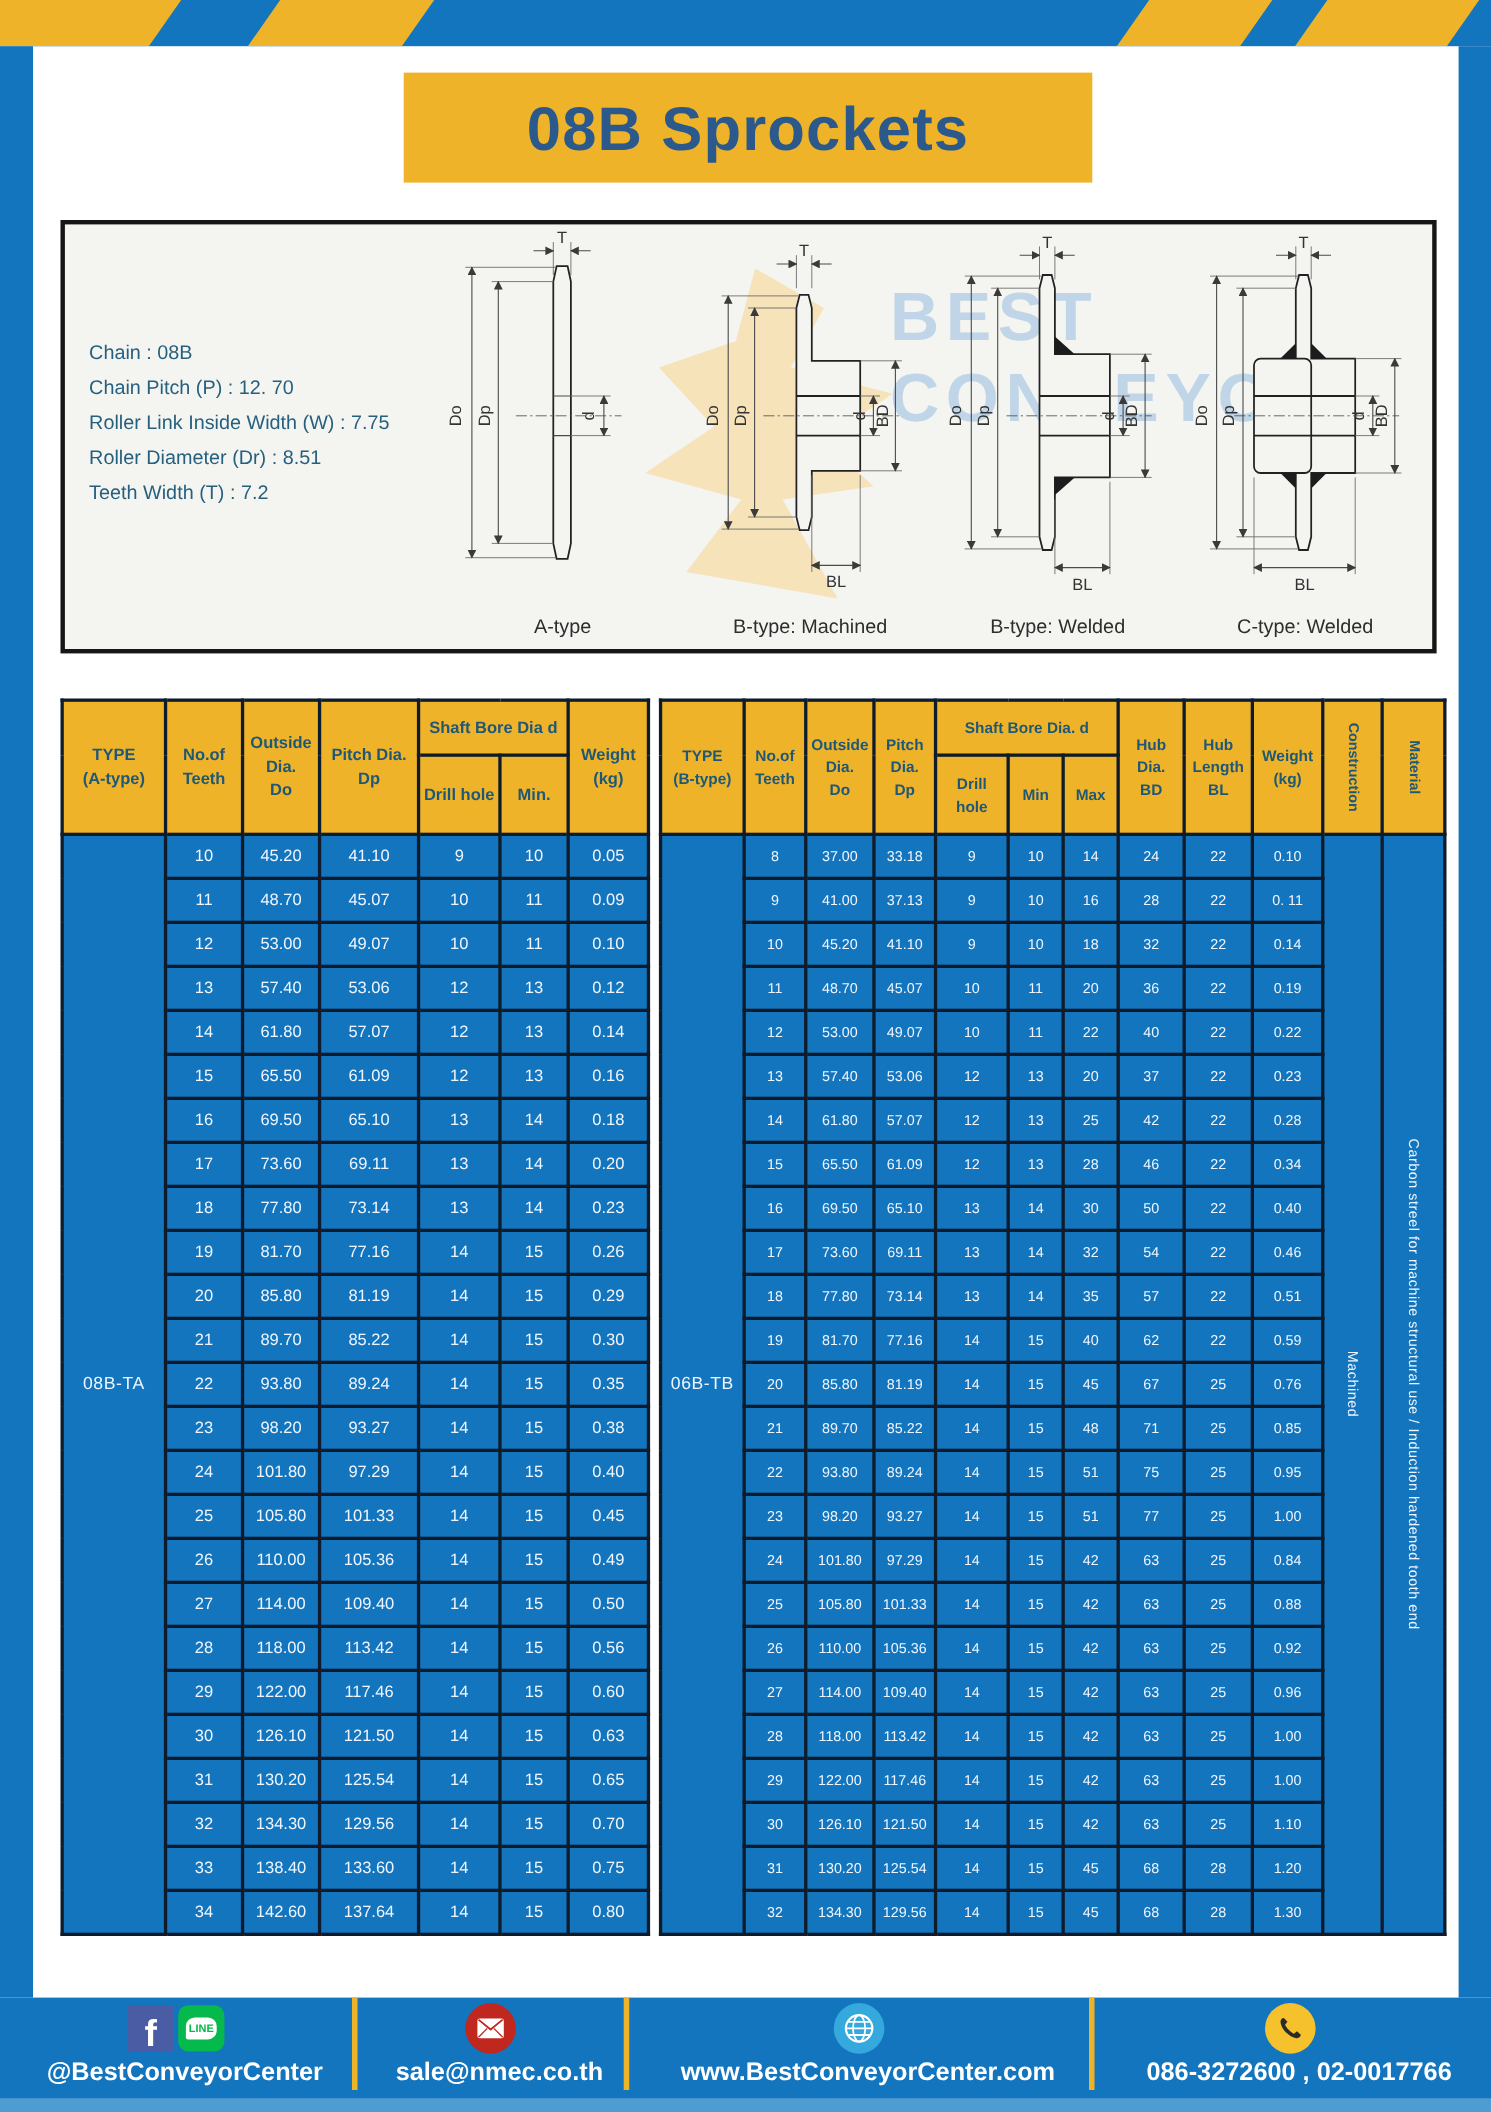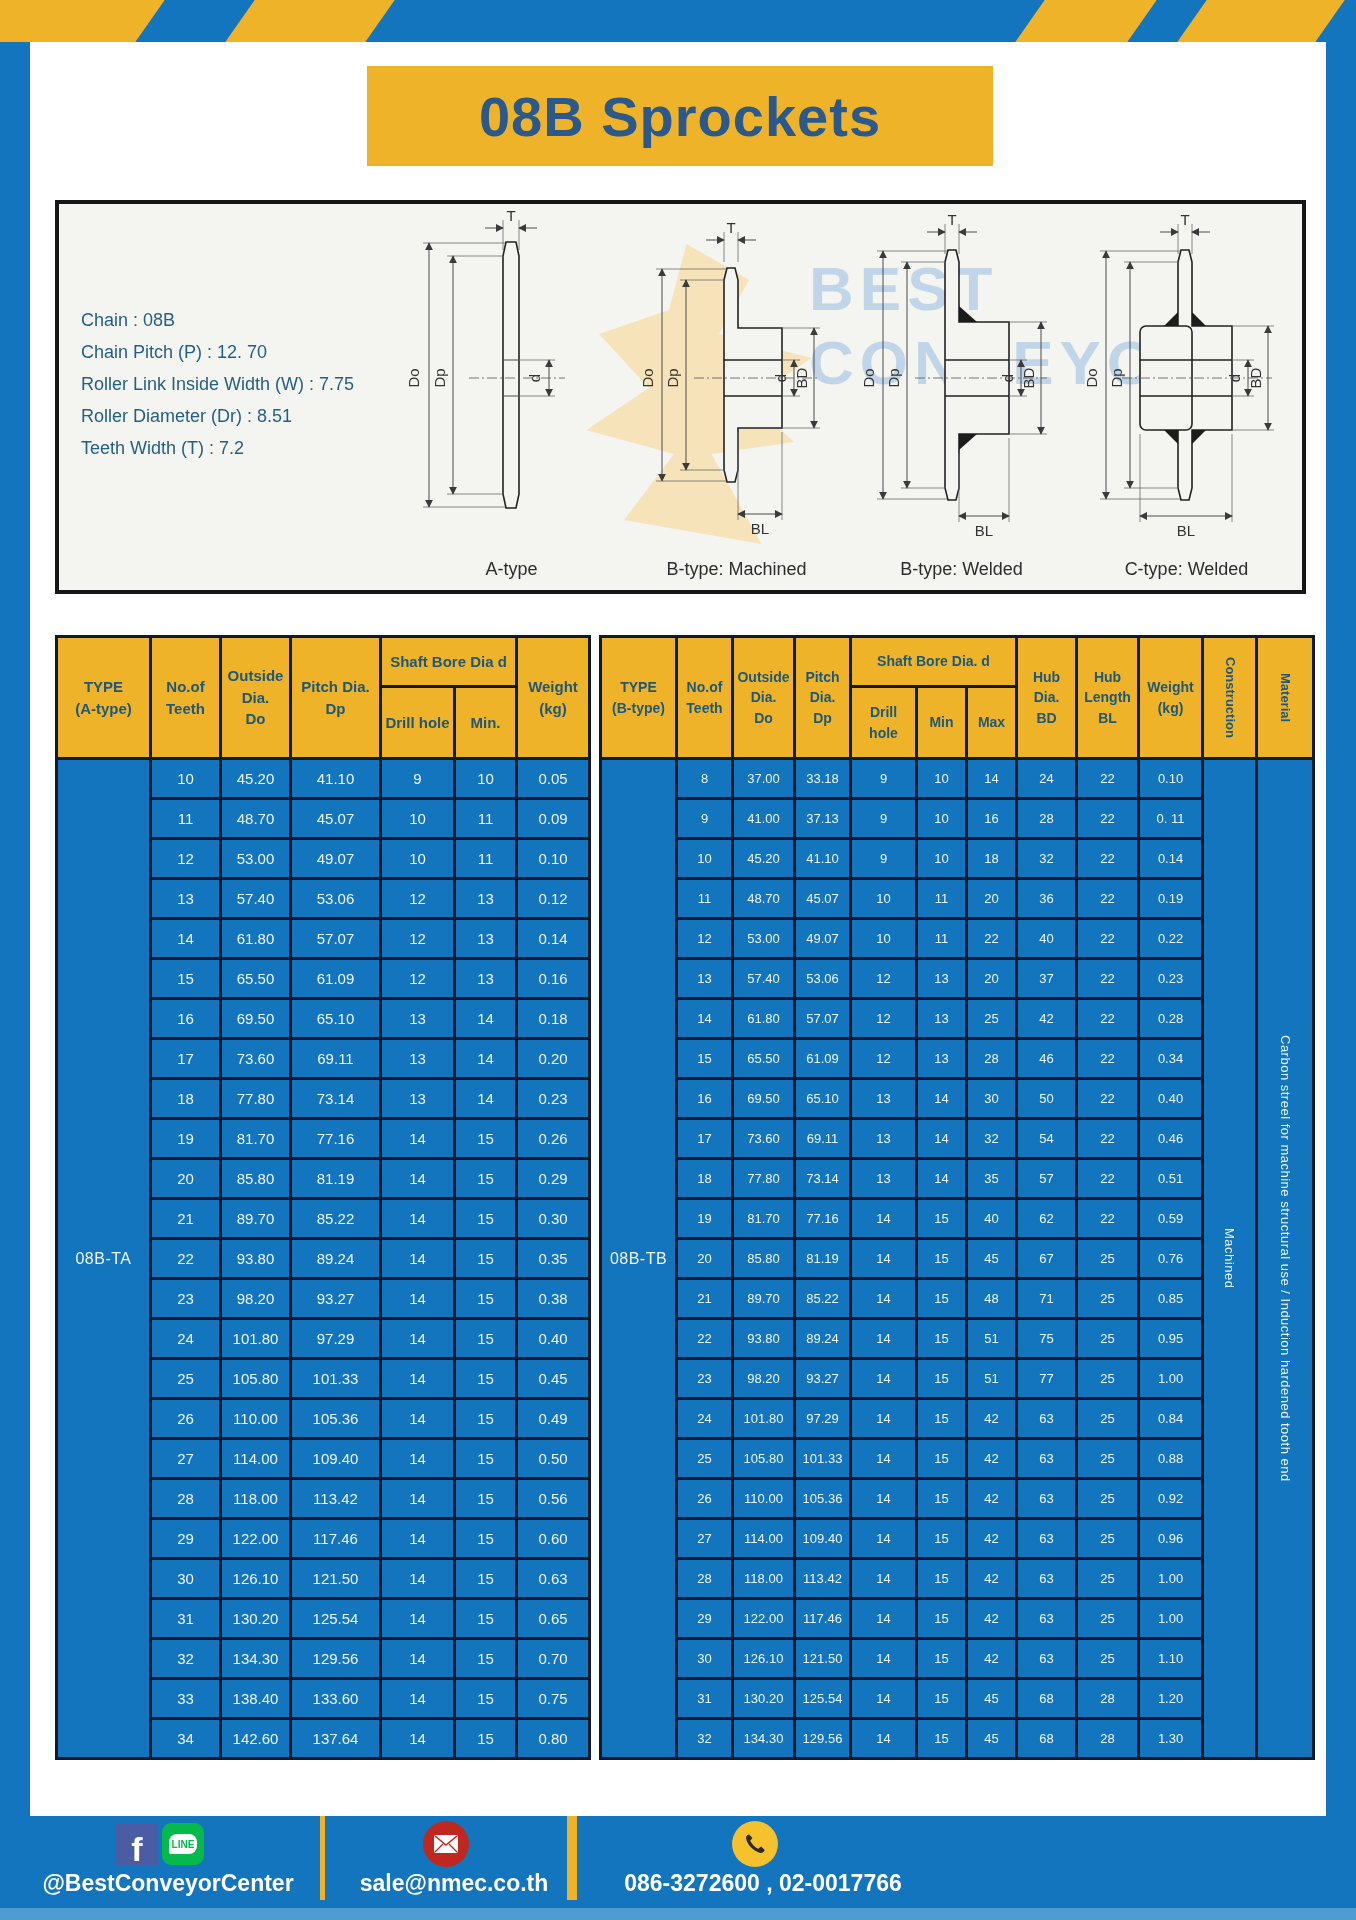--- a/index.html
+++ b/index.html
@@ -523,21 +523,21 @@
         <th rowspan="2" class="vth">Material</th>
       </tr>
       <tr class="hrow2">
         <th>Drill hole</th>
         <th>Min</th>
         <th>Max</th>
       </tr>
     </thead>
     <tbody id="tbody-b">
         <tr>
-          <td rowspan="25" class="type-cell">08B-TB</td>
+          <td rowspan="25" class="type-cell">06B-TB</td>
           <td>8</td>
           <td>37.00</td>
           <td>33.18</td>
           <td>9</td>
           <td>10</td>
           <td>14</td>
           <td>24</td>
           <td>22</td>
           <td>0.10</td>
           <td rowspan="25" class="vcell">Machined</td>
@@ -830,20 +830,34 @@
             <rect x="1" y="1" width="24" height="18" rx="2" fill="#ffffff"></rect>
             <polyline points="2,2 13,11 24,2" fill="none" stroke="#C0271E" stroke-width="1.6"></polyline>
             <line x1="2" y1="18" x2="10" y2="10" stroke="#C0271E" stroke-width="1.2"></line>
             <line x1="24" y1="18" x2="16" y2="10" stroke="#C0271E" stroke-width="1.2"></line>
           </svg>
         </div>
       </div>
       <div class="ftext">sale@nmec.co.th</div>
     </div>
     <div class="fdiv"></div>
+    <div class="fsec" style="width:418px">
+      <div class="ficons">
+        <div class="circle-icon globe-bg">
+          <svg width="30" height="30" viewBox="0 0 30 30">
+            <circle cx="15" cy="15" r="12" fill="none" stroke="#ffffff" stroke-width="2"></circle>
+            <ellipse cx="15" cy="15" rx="5.5" ry="12" fill="none" stroke="#ffffff" stroke-width="1.6"></ellipse>
+            <line x1="3" y1="15" x2="27" y2="15" stroke="#ffffff" stroke-width="1.6"></line>
+            <line x1="5" y1="9" x2="25" y2="9" stroke="#ffffff" stroke-width="1.6"></line>
+            <line x1="5" y1="21" x2="25" y2="21" stroke="#ffffff" stroke-width="1.6"></line>
+          </svg>
+        </div>
+      </div>
+      <div class="ftext">www.BestConveyorCenter.com</div>
+    </div>
     <div class="fdiv"></div>
     <div class="fsec" style="width:356px">
       <div class="ficons">
         <div class="circle-icon phone-bg">
           <svg width="26" height="26" viewBox="0 0 24 24">
             <path d="M6.6 3.2 C5 3.2 3.6 4.8 3.8 6.8 C4.4 12.6 11.4 19.6 17.2 20.2 C19.2 20.4 20.8 19 20.8 17.4 L17.6 14.4 L15 16.4 C12.2 15.2 8.8 11.8 7.6 9 L9.6 6.4 Z" fill="#2b2b2b"></path>
           </svg>
         </div>
       </div>
       <div class="ftext">086-3272600 , 02-0017766</div>

